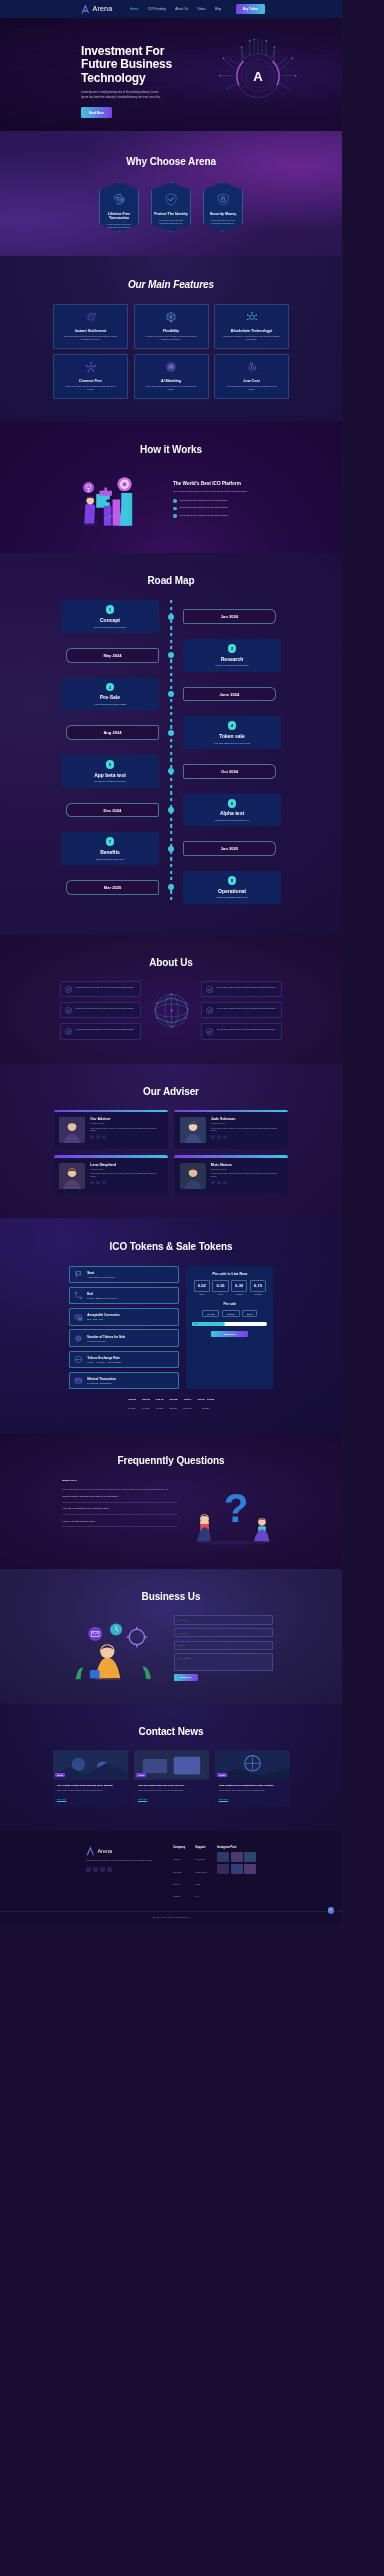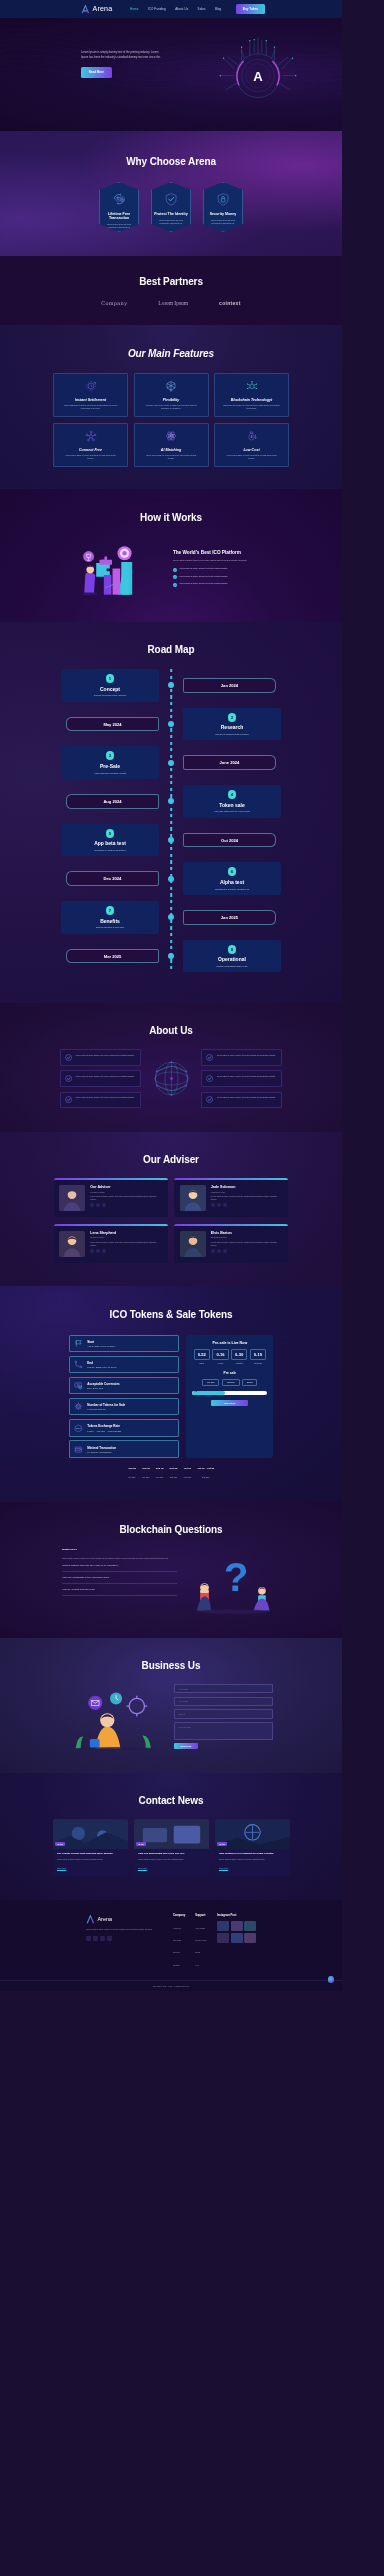--- a/index.html
+++ b/index.html
@@ -367,20 +367,21 @@
           <circle cx="138" cy="46" r="1.2"></circle>
         <circle cx="6" cy="78" r="1.2"></circle>
           <circle cx="144" cy="78" r="1.2"></circle>
           <circle cx="68" cy="12" r="1.2"></circle>
       </g>
       <path d="M40 95 A38 38 0 0 1 48 52" stroke="#b94fd8" stroke-width="2.4" fill="none" stroke-linecap="round"></path>
       <path d="M110 95 A38 38 0 0 0 102 52" stroke="#b94fd8" stroke-width="2.4" fill="none" stroke-linecap="round"></path>
       <text x="75" y="88" text-anchor="middle" fill="#fff" font-size="24" font-weight="bold" font-family="Liberation Sans, sans-serif">A</text>
     </svg>
     <div class="hero-inner">
+      <h1>Investment For Future Business Technology</h1>
       <p>Lorem Ipsum is simply dummy text of the printing industry. Lorem Ipsum has been the industry's standard dummy text ever since the.</p>
       <button class="hero-btn">Read More</button>
     </div>
   </section>
 
   <section class="sec why">
     <svg class="dotgrid" viewBox="0 0 700 200" preserveAspectRatio="none">
       <g stroke="#8a78c8" fill="none" stroke-width=".35" opacity=".35">
         <path d="M-10 10 C90 40 140 120 120 200"></path>
           <path d="M0 6 C100 36 150 116 130 200"></path>
@@ -425,28 +426,20 @@
           <rect x="9.6" y="12" width="6.8" height="6" rx="1" fill="none" stroke="#4fb8d8" stroke-width="1.1"></rect>
           <path d="M10.8 12 V10.2 A2.2 2.2 0 0 1 15.2 10.2 V12" fill="none" stroke="#4fb8d8" stroke-width="1.1"></path>
         </svg>
         <h4>Security Money</h4>
         <p>Lorem ipsum dolor sit amet consectetur adipiscing elit.</p>
       </div>
 
     </div>
   </section>
 
-  <section class="sec partners">
-    <h2 class="sec-title">Best Partners</h2>
-    <div class="plogos">
-      <span class="plogo thin">Company</span>
-      <span class="plogo serif">Lorem Ipsum</span>
-      <span class="plogo mono">cointext</span>
-    </div>
-  </section>
 
   <section class="sec features">
     <h2 class="sec-title">Our Main Features</h2>
     <div class="fgrid">
 
       <div class="fcard">
         <svg class="ic" viewBox="0 0 24 24">
           <g fill="none" stroke="#7b5fd8" stroke-width="1.1">
             <circle cx="12" cy="12" r="6"></circle>
               <circle cx="12" cy="12" r="9" stroke-dasharray="2 3"></circle>
@@ -1027,21 +1020,21 @@
       <div><b>Aug 05</b><span>Pre Sale</span></div>
       <div><b>Aug 15</b><span>Pre Sale</span></div>
       <div><b>Sep 16</b><span>Pre Sale</span></div>
       <div><b>Sep 25</b><span>Soft Cap</span></div>
       <div><b>Oct 01</b><span>Hard Cap</span></div>
       <div><b>Oct 10 - Oct 23</b><span>End Sale</span></div>
     </div>
   </section>
 
   <section class="sec faq">
-    <h2 class="sec-title">Blockchain Questions</h2>
+    <h2 class="sec-title">Frequenntly Questions</h2>
     <div class="faq-body">
       <div class="faq-list">
         <div>
           <div class="faq-q open">What is ICO?</div>
           <div class="faq-a">Lorem Ipsum is simply dummy text of the printing and typesetting industry. Lorem Ipsum has been the industry's standard dummy text.</div>
         </div>
         <div class="faq-q">What is platform and how can I sign up or purchase?</div>
         <div class="faq-q">How can I participate in the ICO Token sale?</div>
         <div class="faq-q">How do I benefit from the ICO?</div>
       </div>

